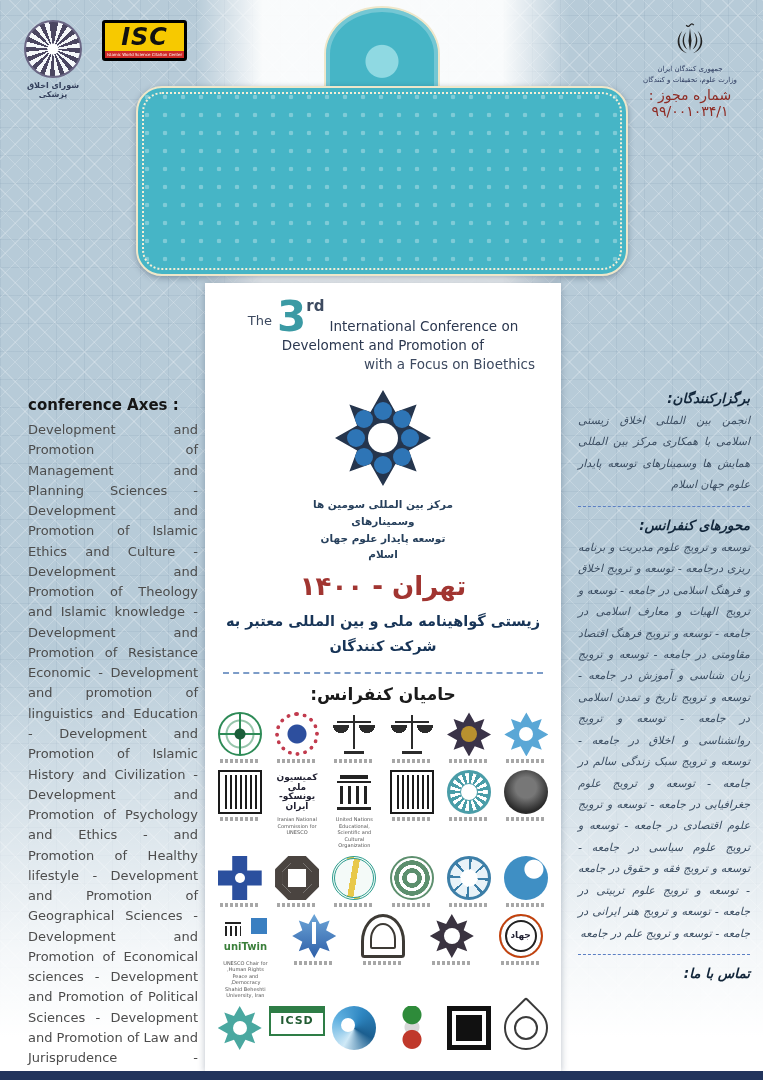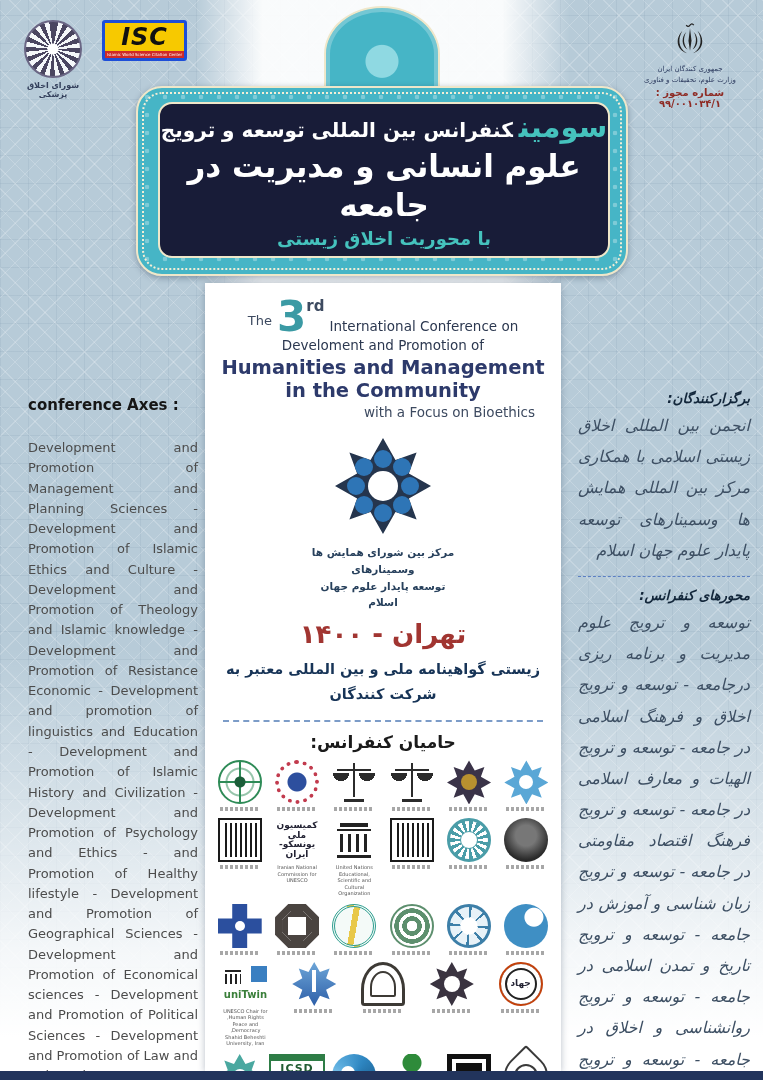--- a/index.html
+++ b/index.html
@@ -18,27 +18,27 @@
     background:linear-gradient(90deg,rgba(255,255,255,0),rgba(255,255,255,.92) 18% 82%,rgba(255,255,255,0));}
   
   .hdr-left{position:absolute;left:20px;top:20px;display:flex;gap:16px;align-items:flex-start;z-index:6;}
   .univ-logo{width:66px;text-align:center;}
   .univ-mark{width:54px;height:54px;margin:0 auto;border-radius:50%;
     background:
       radial-gradient(circle at 50% 50%,#fff 0 5px,transparent 6px),
       repeating-conic-gradient(#4a4660 0 11deg,rgba(255,255,255,.85) 11deg 22deg);
     border:2px solid #6a6684;}
   .univ-cap{font-size:8px;color:#34405c;margin-top:3px;font-weight:700;}
-  .isc-logo{background:#f7c900;border:3px solid #1d4ed8;border-radius:3px;padding:1px 7px 0;text-align:center;}
+  .isc-logo{background:#f7c900;border:3px solid #000000;border-radius:3px;padding:1px 7px 0;text-align:center;}
   .isc-word{font-weight:900;font-size:24px;color:#111;letter-spacing:1px;font-style:italic;line-height:1.1;}
   .isc-strip{background:#cf2a27;color:#fff;font-size:4px;padding:1px 2px;margin:1px -7px 0;white-space:nowrap;}
   .hdr-right{position:absolute;right:14px;top:20px;width:118px;text-align:center;z-index:6;}
   .emblem{width:40px;height:44px;margin:0 auto;display:block;}
   .emblem-line{font-size:7px;color:#2c3a5e;line-height:1.5;}
-  .license{font-size:10px;color:#8e2b24;font-weight:700;margin-top:2px;direction:rtl;}
+  .license{font-size:14px;color:#8e2b24;font-weight:400;margin-top:2px;direction:rtl;}
   
   .dome{position:absolute;left:50%;transform:translateX(-50%);top:6px;width:112px;height:92px;z-index:3;
     background:radial-gradient(circle at 50% 58%,#8fd9e2 0 16px,transparent 17px),#46b5c6;
     border:2px solid #efe7ca;border-radius:50% 50% 14px 14px;
     box-shadow:inset 0 0 0 4px rgba(255,255,255,.25);}
   .banner-frame{position:absolute;left:136px;top:86px;width:488px;height:186px;z-index:3;
     background:radial-gradient(rgba(255,255,255,.30) 2px,transparent 2.6px) 0 0/18px 18px,#46b5c6;
     border:2px solid #efe7ca;border-radius:26px;box-shadow:0 2px 6px rgba(20,40,70,.35);}
   .banner-frame::after{content:"";position:absolute;inset:4px;border:2px dotted #f4eed6;border-radius:20px;}
   .banner{position:absolute;left:158px;top:102px;width:448px;height:152px;z-index:4;
@@ -144,25 +144,25 @@
   .s-swirl::after{content:"";position:absolute;left:9px;top:12px;width:14px;height:14px;border-radius:50%;background:#fff;}
   .s-icsd{width:56px;height:30px;border:2px solid var(--c,#2e7d46);box-sizing:border-box;
     background:linear-gradient(var(--c,#2e7d46),var(--c,#2e7d46)) top/100% 5px no-repeat,#fff;}
   .s-icsd .lg-label{color:#225c33;font-size:11px;letter-spacing:1px;}
   .s-unitwin{background:
     repeating-linear-gradient(90deg,#222 0 2px,transparent 2px 5px) 2px 12px/16px 10px no-repeat,
     linear-gradient(#222,#222) 2px 8px/16px 2px no-repeat,
     linear-gradient(#3a7fc1,#3a7fc1) 100% 4px/16px 16px no-repeat;}
   .s-unitwin .lg-label{align-items:flex-end;font-size:10px;color:#3a7f3a;padding-bottom:6px;}
   
-  .axes-h{font-size:15px;font-weight:700;color:#161616;margin-bottom:24px;}
+  .axes-h{font-size:15px;font-weight:700;color:#161616;margin-bottom:6px;}
   .axes-body{font-size:13px;line-height:1.56;color:#4c4c4c;text-align:justify;}
   
   .r-h{font-size:13.5px;font-weight:900;color:#12263a;margin-bottom:4px;}
-  .r-body{font-size:16px;line-height:1.95;color:#3d4f63;}
+  .r-body{font-size:11px;line-height:1.95;color:#3d4f63;}
   .r-dash{border-top:1.5px dashed #5b7fc4;margin:10px 0;}
   .contact-line{font-size:12px;color:#3d4f63;line-height:2;}
   
   .bottom-bar{position:absolute;left:0;right:0;bottom:0;height:9px;background:#22345c;z-index:7;}
 </style>
 </head>
 <body>
 
 <div class="poster">
   <div class="bg-pattern"></div>
@@ -182,55 +182,47 @@
   <div class="hdr-right">
     <svg class="emblem" viewBox="0 0 64 64">
       <path d="M26 5 q3 4 6 0 q3 -4 6 0" fill="none" stroke="#222" stroke-width="2"></path>
       <path d="M32 10 L34.5 30 L32 46 L29.5 30 Z" fill="#222"></path>
       <path d="M26 16 C18 24 18 38 28 44 C21 36 21 24 26 16 Z" fill="#222"></path>
       <path d="M38 16 C46 24 46 38 36 44 C43 36 43 24 38 16 Z" fill="#222"></path>
       <path d="M20 14 C8 26 10 44 27 50 C13 42 12 26 20 14 Z" fill="#222"></path>
       <path d="M44 14 C56 26 54 44 37 50 C51 42 52 26 44 14 Z" fill="#222"></path>
     </svg>
     <div class="emblem-line">جمهوری کنندگان ایران</div>
-    <div class="emblem-line">وزارت علوم، تحقیقات و فناوری</div>
+    <div class="emblem-line">وزارت علوم، تحقیقات و کنندگان</div>
     <div class="license">شماره مجوز : ۹۹/۰۰۱۰۳۴/۱</div>
   </div>
 
   <div class="dome"></div>
   <div class="banner-frame"></div>
-  <div class="banner">
-    <div class="bnr-l1">
-      <span class="accent">سومین</span><span>کنفرانس بین المللی توسعه و ترویج</span>
-    </div>
-    <div class="bnr-l2">علوم انسانی و مدیریت در جامعه</div>
-    <div class="bnr-l3">با محوریت اخلاق زیستی</div>
-  </div>
 
   <aside class="col-left">
     <div class="axes-h">conference Axes :</div>
     <div class="axes-body">Development and Promotion of Management and Planning Sciences - Development and Promotion of Islamic Ethics and Culture - Development and Promotion of Theology and Islamic knowledge - Development and Promotion of Resistance Economic - Development and promotion of linguistics and Education - Development and Promotion of Islamic History and Civilization - Development and Promotion of Psychology and Ethics - and Promotion of Healthy lifestyle - Development and Promotion of Geographical Sciences - Development and Promotion of Economical sciences - Development and Promotion of Political Sciences - Development and Promotion of Law and Jurisprudence - Development and Promotion of Educational Sciences - Development and Promotion of Iranian Art - Development and Promotion of Science</div>
   </aside>
 
   <main class="col-center">
     <div>
       <span class="eng-the">The</span>
       <span class="eng-num">3</span><span class="eng-ord">rd</span>
       <span class="eng-l1">International Conference on Develoment and Promotion of</span>
-      <div class="eng-l2">Humanities and Management in the Community</div>
       <div class="eng-l3">with a Focus on Bioethics</div>
     </div>
 
     <div class="org-row">
       <figure class="org-fig" style="margin:0">
         <div class="starflower">
           <span class="petals"></span>
             <span class="center"></span>
         </div>
-        <figcaption class="org-cap">مرکز بین شورای همایش ها وسمینارهای
+        <figcaption class="org-cap">مرکز بین المللی سومین ها وسمینارهای
 توسعه پایدار علوم جهان اسلام</figcaption>
       </figure>
     </div>
 
     <div class="city">تهران - ۱۴۰۰</div>
     <div class="cert">زیستی گواهینامه ملی و بین المللی معتبر به
 شرکت کنندگان</div>
 
     <div class="c-divider"></div>
     <div class="sponsors-h">حامیان کنفرانس:</div>

